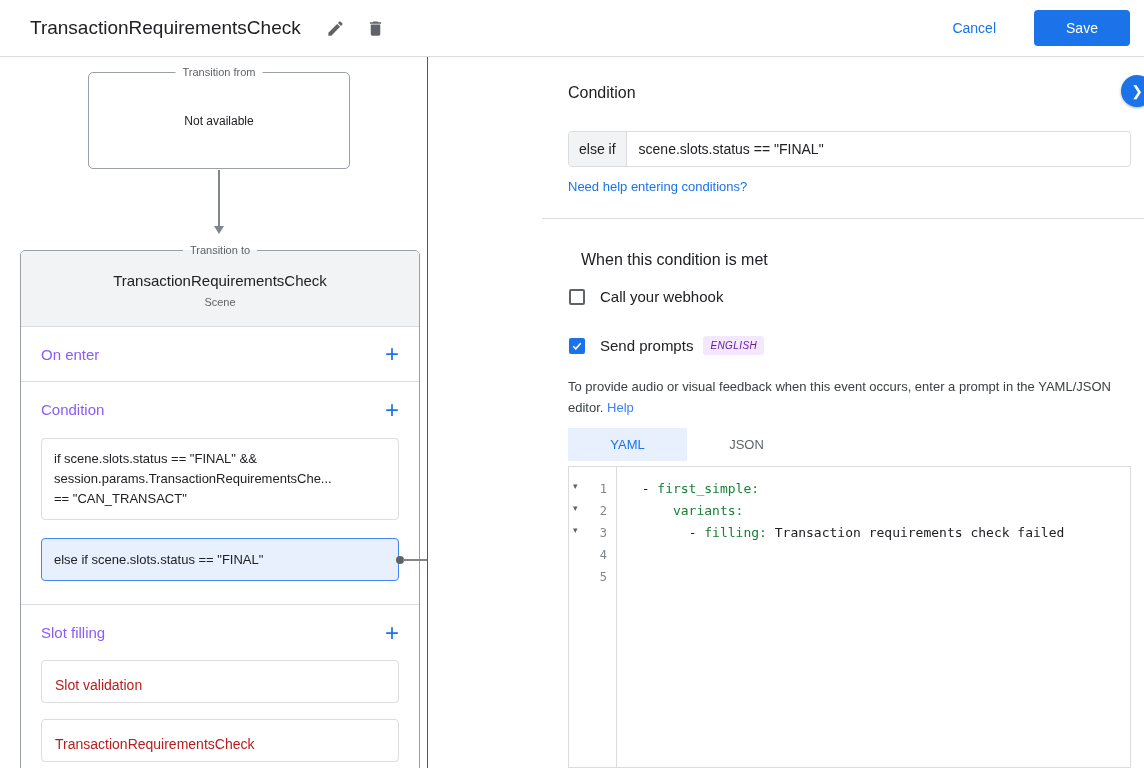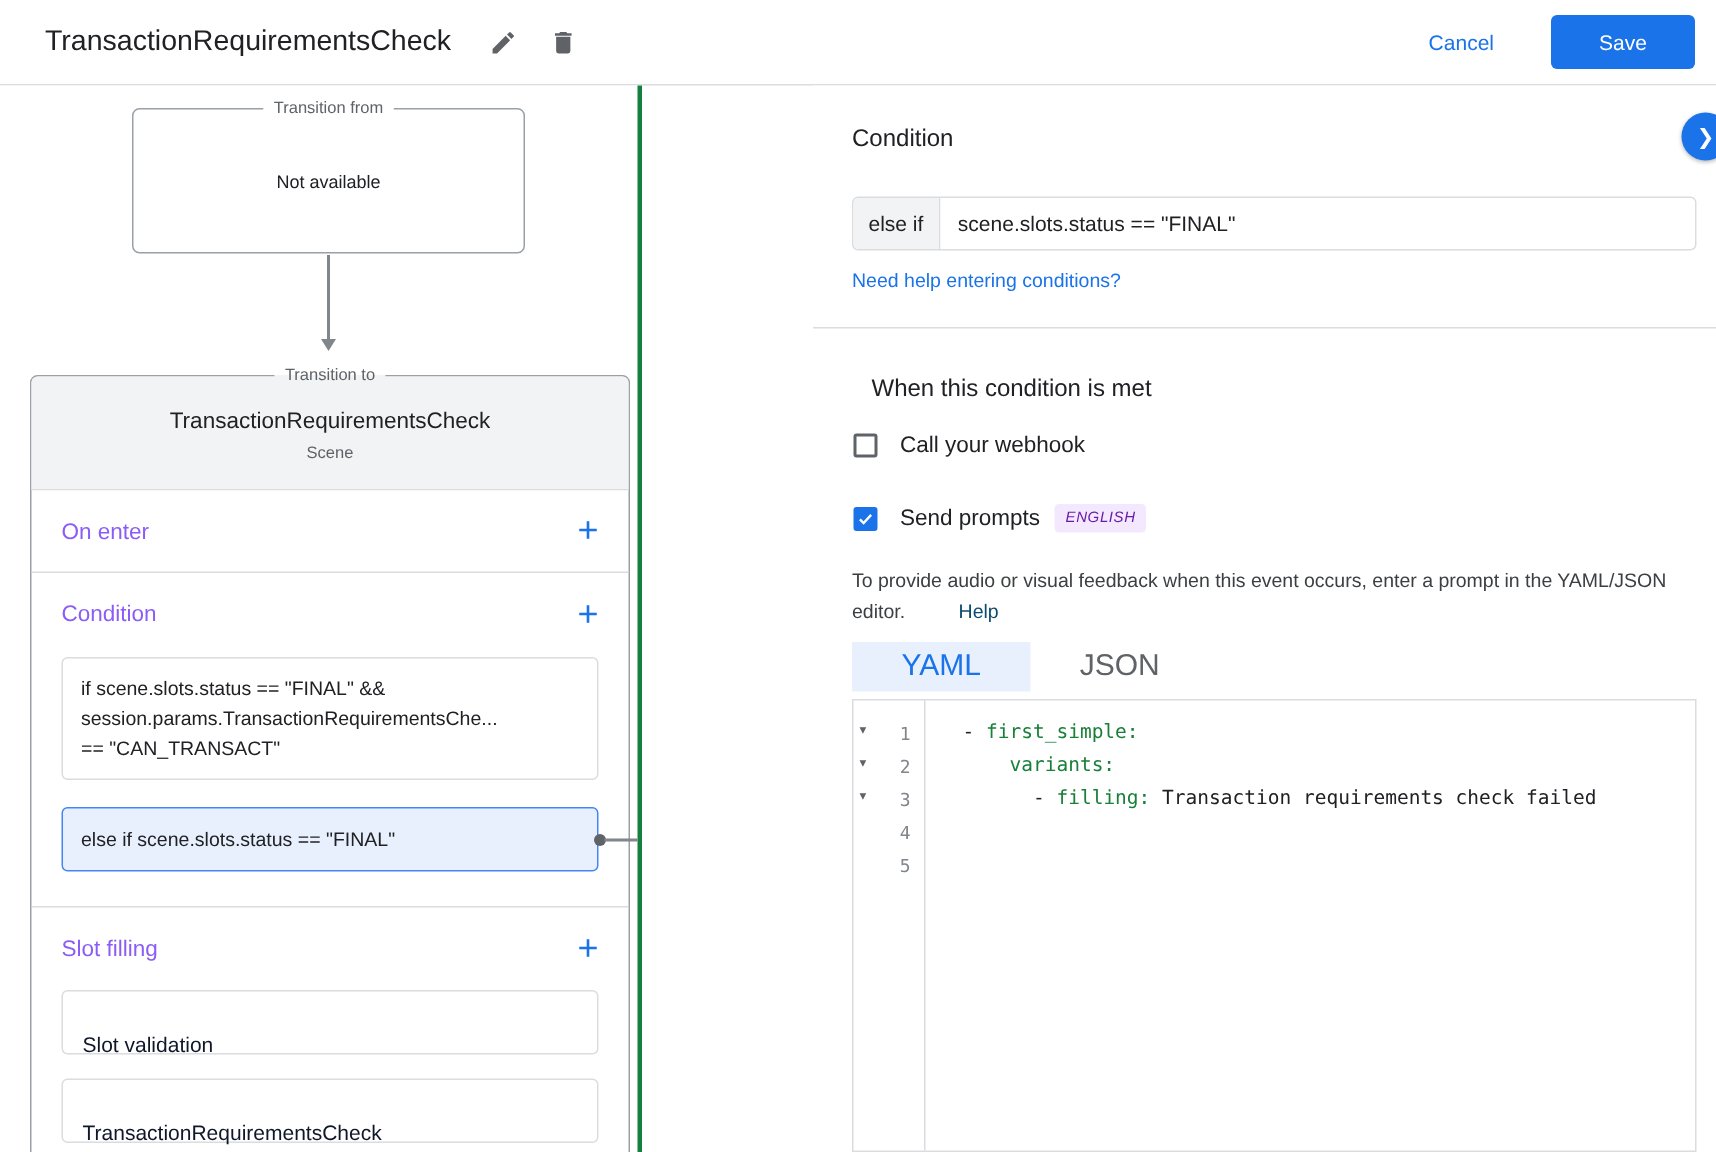--- a/index.html
+++ b/index.html
@@ -11,40 +11,40 @@
   .icon-btn { width:26px; height:26px; display:flex; align-items:center; justify-content:center; cursor:pointer; }
   .tb-pencil { margin-left:22px; }
   .tb-trash { margin-left:14px; }
   .tb-spacer { flex:1; }
   .tb-cancel { color:#1a73e8; font-size:14px; font-weight:500; margin-right:38px; cursor:pointer; text-decoration:none; }
   .tb-save { width:96px; height:36px; background:#1a73e8; color:#fff; font-size:14px; font-weight:500; border:none; border-radius:4px; cursor:pointer; font-family:inherit; }
 
   .main { position:relative; height:711px; }
 
   
-  .canvas { position:absolute; left:0; top:0; width:428px; height:711px; border-right:3px solid #15803d; overflow:hidden; background:#fff; }
+  .canvas { position:absolute; left:0; top:0; width:428px; height:711px; border-right:1px solid #15803d; overflow:hidden; background:#fff; }
   .node-from { position:absolute; left:88px; top:15px; width:262px; height:97px; border:1px solid #9aa0a6; border-radius:5px; background:#fff; display:flex; align-items:center; justify-content:center; cursor:pointer; }
   .node-legend { position:absolute; top:-7px; left:50%; transform:translateX(-50%); font-size:11px; color:#5f6368; background:#fff; padding:0 7px; white-space:nowrap; }
   .node-from-text { font-size:12px; color:#202124; }
   .varrow-line { position:absolute; left:218px; top:113px; width:2px; height:56px; background:#80868b; }
   .varrow-head { position:absolute; left:214px; top:169px; width:0; height:0; border-left:5px solid transparent; border-right:5px solid transparent; border-top:8px solid #80868b; }
 
   .scene-card { position:absolute; left:20px; top:193px; width:400px; height:600px; border:1px solid #9aa0a6; border-radius:5px; background:#fff; }
   .card-legend { position:absolute; top:-7px; left:50%; transform:translateX(-50%); font-size:11px; color:#5f6368; padding:0 7px; background:linear-gradient(#fff 52%, #f1f3f4 52%); white-space:nowrap; }
   .card-header { height:76px; background:#f1f3f4; border-bottom:1px solid #dadce0; border-radius:4px 4px 0 0; text-align:center; padding-top:21px; cursor:pointer; }
   .card-title { font-size:15px; color:#202124; }
   .card-sub { font-size:11px; color:#5f6368; margin-top:7px; }
   .sec-row { height:55px; display:flex; align-items:center; padding:0 12px 0 20px; }
   .sec-row.bordered { border-bottom:1px solid #dadce0; }
   .sec-label { font-size:15px; color:#8b5cf6; flex:1; }
   .plus { color:#1a73e8; font-size:24px; font-weight:300; width:30px; text-align:center; cursor:pointer; line-height:26px; }
   .cond-section { border-bottom:1px solid #dadce0; padding-bottom:23px; }
   .cond-box { margin:1px 20px 18px; border:1px solid #dadce0; border-radius:4px; padding:10px 12px; font-size:13px; line-height:20px; color:#202124; background:#fff; cursor:pointer; }
   .cond-box.selected { margin:0 20px; padding:0 12px; height:43px; line-height:41px; background:#e8f0fe; border:1px solid #4285f4; }
-  .slot-box { margin:0 20px 16px; border:1px solid #dadce0; border-radius:4px; height:43px; line-height:41px; padding:15px 13px; font-size:14px; color:#0f172a; background:#fff; cursor:pointer; }
+  .slot-box { margin:0 20px 16px; border:1px solid #dadce0; border-radius:4px; height:43px; line-height:41px; padding:4px 13px; font-size:14px; color:#b91c1c; background:#fff; cursor:pointer; }
   .conn-dot { position:absolute; left:396px; top:499px; width:8px; height:8px; border-radius:50%; background:#5f6368; }
   .conn-line { position:absolute; left:403px; top:502px; width:60px; height:2px; background:#80868b; }
   .conn-head { position:absolute; left:461px; top:498px; width:0; height:0; border-top:5px solid transparent; border-bottom:5px solid transparent; border-left:8px solid #80868b; }
   .target-box { position:absolute; left:470px; top:481px; width:110px; height:44px; border:1px solid #bdc1c6; border-radius:4px; background:#fff; cursor:pointer; }
 
   
   .panel { position:absolute; left:542px; top:0; width:602px; height:711px; overflow:hidden; background:#fff; }
   .p-title { position:absolute; left:26px; top:27px; font-size:16px; font-weight:400; color:#202124; }
   .p-circle { position:absolute; right:-9px; top:18px; width:32px; height:32px; border-radius:50%; background:#1a73e8; display:flex; align-items:center; justify-content:center; cursor:pointer; box-shadow:0 1px 3px rgba(0,0,0,.3); }
   .p-circle span { color:#fff; font-size:14px; line-height:1; }
@@ -55,23 +55,23 @@
   .p-divider { position:absolute; left:0; right:0; top:161px; height:1px; background:#dadce0; }
   .when-heading { position:absolute; left:39px; top:194px; font-size:16px; font-weight:400; color:#202124; }
   .check-row { position:absolute; left:27px; display:flex; align-items:center; }
   .check-row.webhook { top:231px; }
   .check-row.prompts { top:279px; }
   .cb { width:16px; height:16px; border:2px solid #5f6368; border-radius:2px; background:#fff; cursor:pointer; flex:none; }
   .cb.checked { background:#1a73e8; border-color:#1a73e8; display:flex; align-items:center; justify-content:center; }
   .cb-label { font-size:15px; font-weight:500; color:#202124; margin-left:15px; }
   .badge { margin-left:10px; background:#f3e8fd; color:#681da8; font-size:10px; font-weight:500; letter-spacing:.4px; padding:4px 7px; border-radius:3px;font-style:italic; }
   .p-desc { position:absolute; left:26px; top:319px; width:576px; font-size:13px; color:#3c4043; line-height:21px; }
-  .p-desc a { color:#0c4a6e; text-decoration:none; cursor:pointer;margin-left:32px; }
+  .p-desc a { color:#3b82f6; text-decoration:none; cursor:pointer; }
   .tabs { position:absolute; left:26px; top:371px; display:flex; }
-  .tab { width:119px; height:33px; line-height:33px; text-align:center; font-size:20px; font-weight:500; color:#5f6368; cursor:pointer; }
+  .tab { width:119px; height:33px; line-height:33px; text-align:center; font-size:13px; font-weight:500; color:#5f6368; cursor:pointer; }
   .tab.active { background:#e8f0fe; color:#1a73e8; }
   .editor { position:absolute; left:26px; top:409px; width:563px; bottom:0; border:1px solid #dadce0; background:#fff; }
   .ed-gutter { position:absolute; left:0; top:0; bottom:0; width:48px; border-right:1px solid #dadce0; padding-top:11px; }
   .ed-code { position:absolute; left:49px; top:0; right:0; bottom:0; padding-top:11px; overflow:hidden; }
   .g-row { height:22px; position:relative; }
   .g-fold { position:absolute; left:4px; top:3px; font-size:9px; color:#5f6368; cursor:pointer; }
   .g-num { position:absolute; right:9px; top:0; line-height:22px; font-family:"DejaVu Sans Mono", monospace; font-size:12px; color:#80868b; }
   .c-row { height:22px; line-height:22px; white-space:pre; font-family:"DejaVu Sans Mono", monospace; font-size:13px; color:#202124; padding-left:8px; }
   .c-row.hl { background:#e8f0fe; }
   .ykey { color:#188038; }

